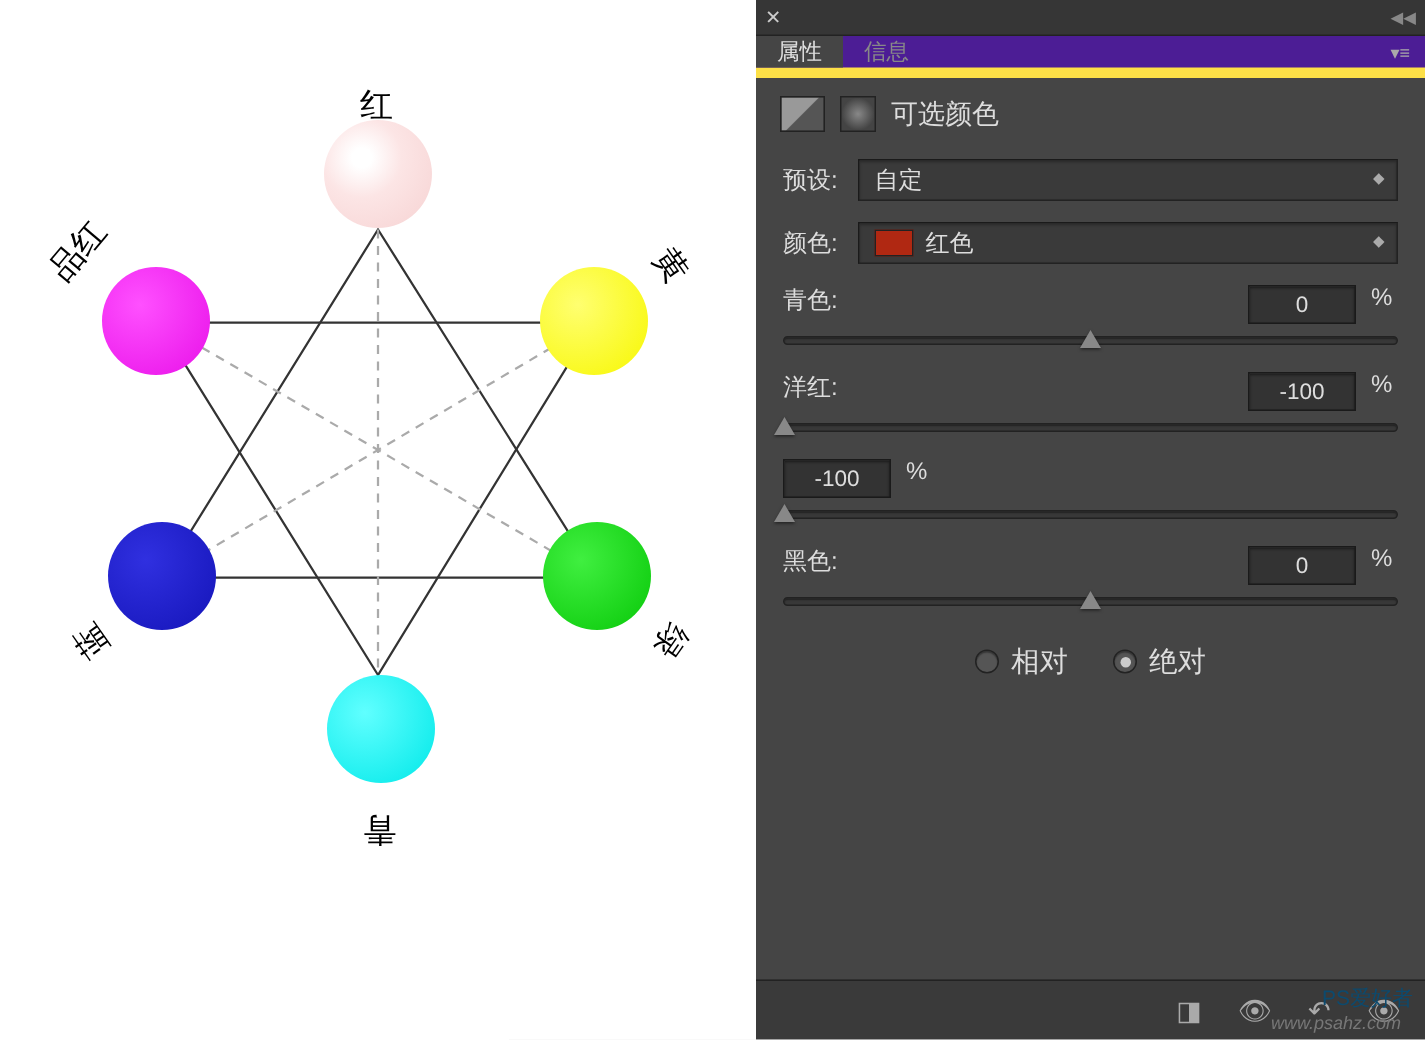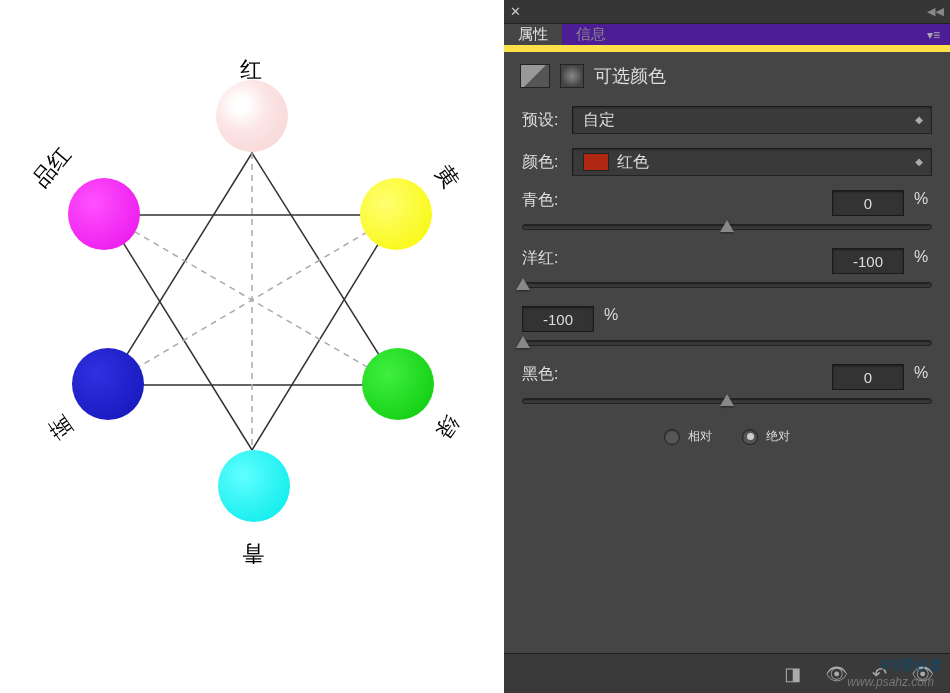--- a/index.html
+++ b/index.html
@@ -194,21 +194,21 @@
     .radio-row {
       display: flex;
       justify-content: center;
       gap: 30px;
       margin-top: 24px;
     }
     .radio-item {
       display: flex;
       align-items: center;
       gap: 8px;
-      font-size: 12px;
+      font-size: 19px;
       color: #ddd;
       cursor: pointer;
     }
     .radio-circle {
       width: 16px;
       height: 16px;
       border-radius: 50%;
       background: #555;
       border: 1px solid #222;
       display: flex;

